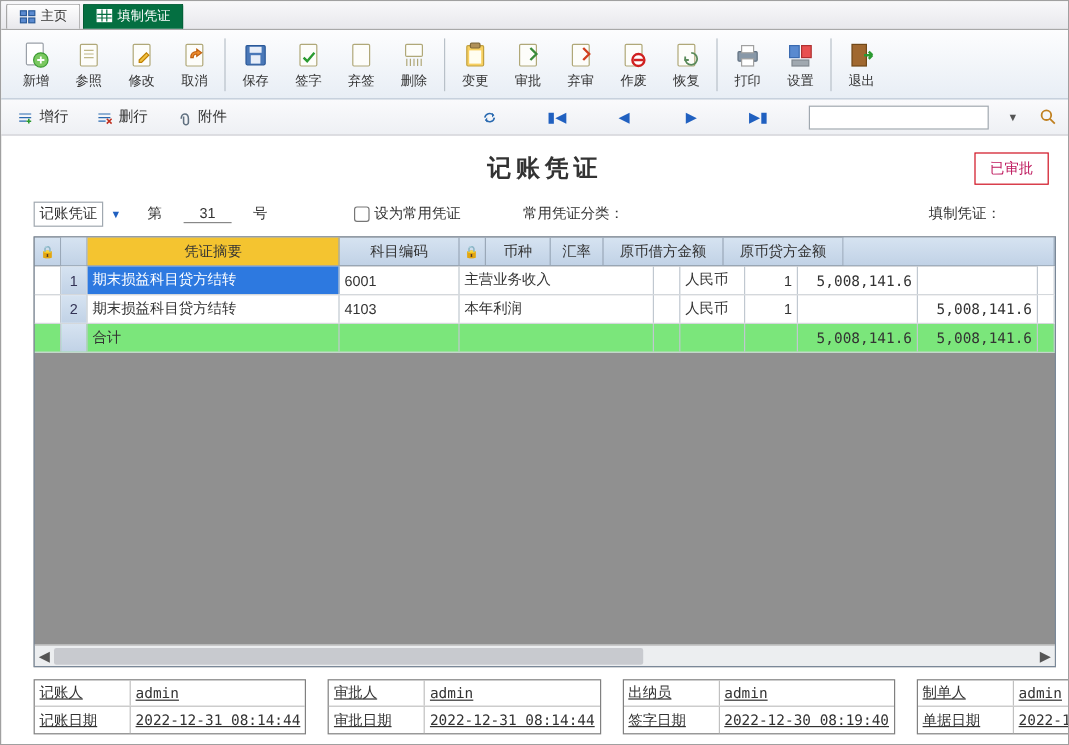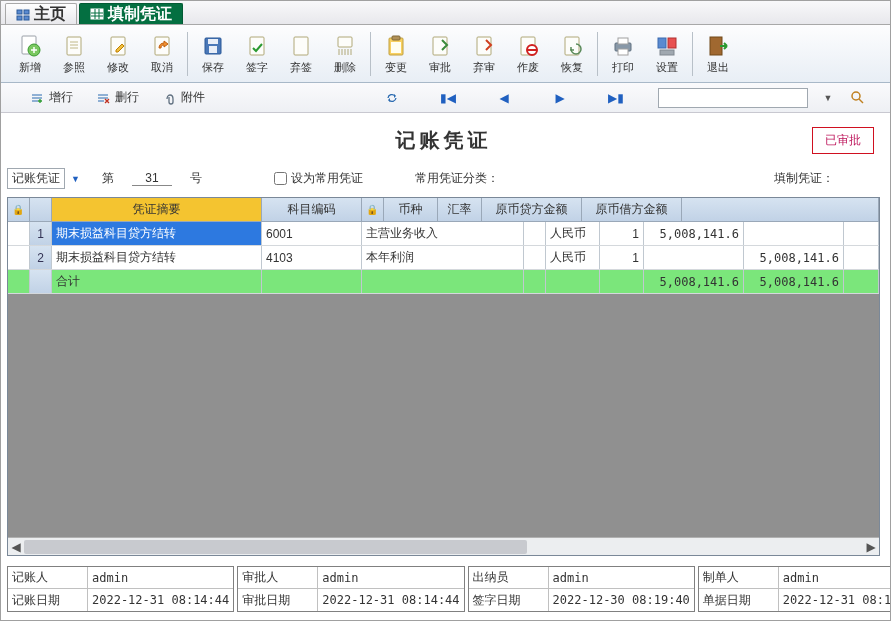--- a/index.html
+++ b/index.html
@@ -2,41 +2,41 @@
 <html><head>
 <meta charset="utf-8">
 <style>
 * { box-sizing: border-box; margin: 0; padding: 0; }
 body { font-family: "Microsoft YaHei", SimSun, sans-serif; font-size: 12px; background: #fff; color: #333; }
 
 .app-window { border: 1px solid #a0a0a0; width: 891px; height: 621px; position: relative; background: #fff; overflow: hidden; }
 
 
 .tab-bar { background: linear-gradient(#f8f8fa, #e8e8ec); border-bottom: 1px solid #a8a8a8; padding: 2px 4px 0 4px; height: 24px; display: flex; gap: 2px; }
-.tab { display: flex; align-items: center; gap: 4px; padding: 2px 10px; border: 1px solid #a8a8a8; border-bottom: none; border-radius: 2px 2px 0 0; background: linear-gradient(#fefefe, #e8e8ec); font-size: 16px; cursor: pointer; font-weight: bold; }
+.tab { display: flex; gap: 4px; padding: 2px 10px; border: 1px solid #a8a8a8; border-bottom: none; border-radius: 2px 2px 0 0; background: linear-gradient(#fefefe, #e8e8ec); font-size: 11px; cursor: pointer; }
 .tab.active { background: #046f41; color: #fff; border-color: #035a34; }
 .tab .icon { width: 14px; height: 14px; display: inline-flex; align-items: center; justify-content: center; }
 
 
 .toolbar { background: linear-gradient(#fdfdfe, #e8eef5); border-bottom: 1px solid #a8b8c8; padding: 2px 8px; display: flex; gap: 2px; align-items: center; height: 58px; }
 .tool-btn { display: flex; flex-direction: column; align-items: center; justify-content: center; padding: 2px 8px; gap: 1px; border-radius: 3px; cursor: pointer; min-width: 36px; }
 .tool-btn .icon { width: 26px; height: 26px; display: flex; align-items: center; justify-content: center; }
 .tool-btn .label { font-size: 11px; color: #333; }
 .tool-sep { width: 1px; height: 44px; background: #b8c0c8; margin: 0 2px; }
 
 
-.subtoolbar { background: linear-gradient(#fafafc, #eef0f4); border-bottom: 1px solid #c8c8d0; padding: 4px 22px; display: flex; align-items: center; gap: 10px; height: 30px; }
+.subtoolbar { background: linear-gradient(#fafafc, #eef0f4); border-bottom: 1px solid #c8c8d0; padding: 4px 6px; display: flex; align-items: center; gap: 10px; height: 30px; }
 .sub-btn { display: flex; align-items: center; gap: 4px; padding: 2px 6px; cursor: pointer; font-size: 12px; }
 .sub-btn .icon { width: 16px; height: 16px; display: inline-flex; align-items: center; justify-content: center; }
 .flex-spacer { flex: 1; }
 .nav-icon { width: 20px; height: 20px; display: inline-flex; align-items: center; justify-content: center; cursor: pointer; color: #2060c0; }
 .search-box { width: 150px; height: 20px; border: 1px solid #a0a8b0; background: #fff; }
 
 
-.content { padding: 8px 10px 6px 6px; position: relative; height: 505px; display: flex; flex-direction: column; }
+.content { padding: 8px 10px 6px 27px; position: relative; height: 505px; display: flex; flex-direction: column; }
 .title-row { position: relative; text-align: center; margin: 6px 0 10px 0; }
 .voucher-title { font-size: 20px; font-weight: bold; letter-spacing: 4px; }
 .stamp { position: absolute; right: 6px; top: 0; border: 1px solid #d01020; color: #be185d; padding: 4px 12px; font-size: 12px; }
 
 .info-row { display: flex; align-items: center; gap: 6px; margin: 4px 0 8px 0; font-size: 12px; }
 .info-row .select { border: 1px solid #a0a8b0; padding: 1px 4px; background: #fff; display: flex; align-items: center; gap: 4px; }
 .info-row .drop { color: #2060c0; font-size: 9px; }
 .num-input { border: none; border-bottom: 1px solid #888; width: 40px; text-align: center; padding: 0 4px; }
 .cb { display: flex; align-items: center; gap: 4px; }
 
@@ -60,21 +60,21 @@
 .c-debit { width: 100px; text-align: right; justify-content: flex-end; font-family: monospace; }
 .c-credit { width: 100px; text-align: right; justify-content: flex-end; font-family: monospace; }
 .c-tail { flex: 1; background: inherit; }
 
 .grid-scroll-h { height: 18px; background: #eceef0; border-top: 1px solid #b0b0b0; position: relative; display: flex; align-items: center; }
 .grid-scroll-h .arrow { width:16px; height:16px; display:flex; align-items:center; justify-content:center; color:#555; }
 .grid-scroll-h .track { flex:1; position:relative; height:14px; }
 .grid-scroll-h .thumb { position:absolute; left:0; width:60%; height:14px; background: #c8cacf; border-radius:2px; }
 
 
-.footer-info { display: flex; gap: 3px; margin-top: 10px; }
+.footer-info { display: flex; gap: 18px; margin-top: 10px; text-decoration: underline; }
 .info-block { border: 1px solid #808080; flex: 1; display: flex; flex-direction: column; font-size: 12px; }
 .info-line { display: flex; border-bottom: 1px solid #c0c0c0; height: 22px; }
 .info-line:last-child { border-bottom: none; }
 .info-label { width: 80px; padding: 2px 4px; border-right: 1px solid #c0c0c0; display:flex; align-items:center; }
 .info-value { flex: 1; padding: 2px 4px; font-family: monospace; display:flex; align-items:center; overflow:hidden; white-space:nowrap; }
 </style>
 </head>
 <body>
 
 <div class="app-window">
@@ -356,22 +356,22 @@
 
     <div class="table-wrap">
       <div class="grid-head">
         <div class="cell c-lock">🔒</div>
         <div class="cell c-rownum"></div>
         <div class="cell c-summary">凭证摘要</div>
         <div class="cell c-code">科目编码</div>
         <div class="cell c-lock">🔒</div>
         <div class="cell c-curr">币种</div>
         <div class="cell c-rate">汇率</div>
+        <div class="cell c-debit">原币借方金额</div>
         <div class="cell c-credit">原币贷方金额</div>
-        <div class="cell c-debit">原币借方金额</div>
         <div class="cell c-tail"></div>
       </div>
 
       <div class="grid-row sel">
         <div class="cell c-lock"></div>
         <div class="cell c-rownum">1</div>
         <div class="cell c-summary">期末损益科目贷方结转</div>
         <div class="cell c-code">6001</div>
         <div class="cell c-name">主营业务收入</div>
         <div class="cell c-lock"></div>

